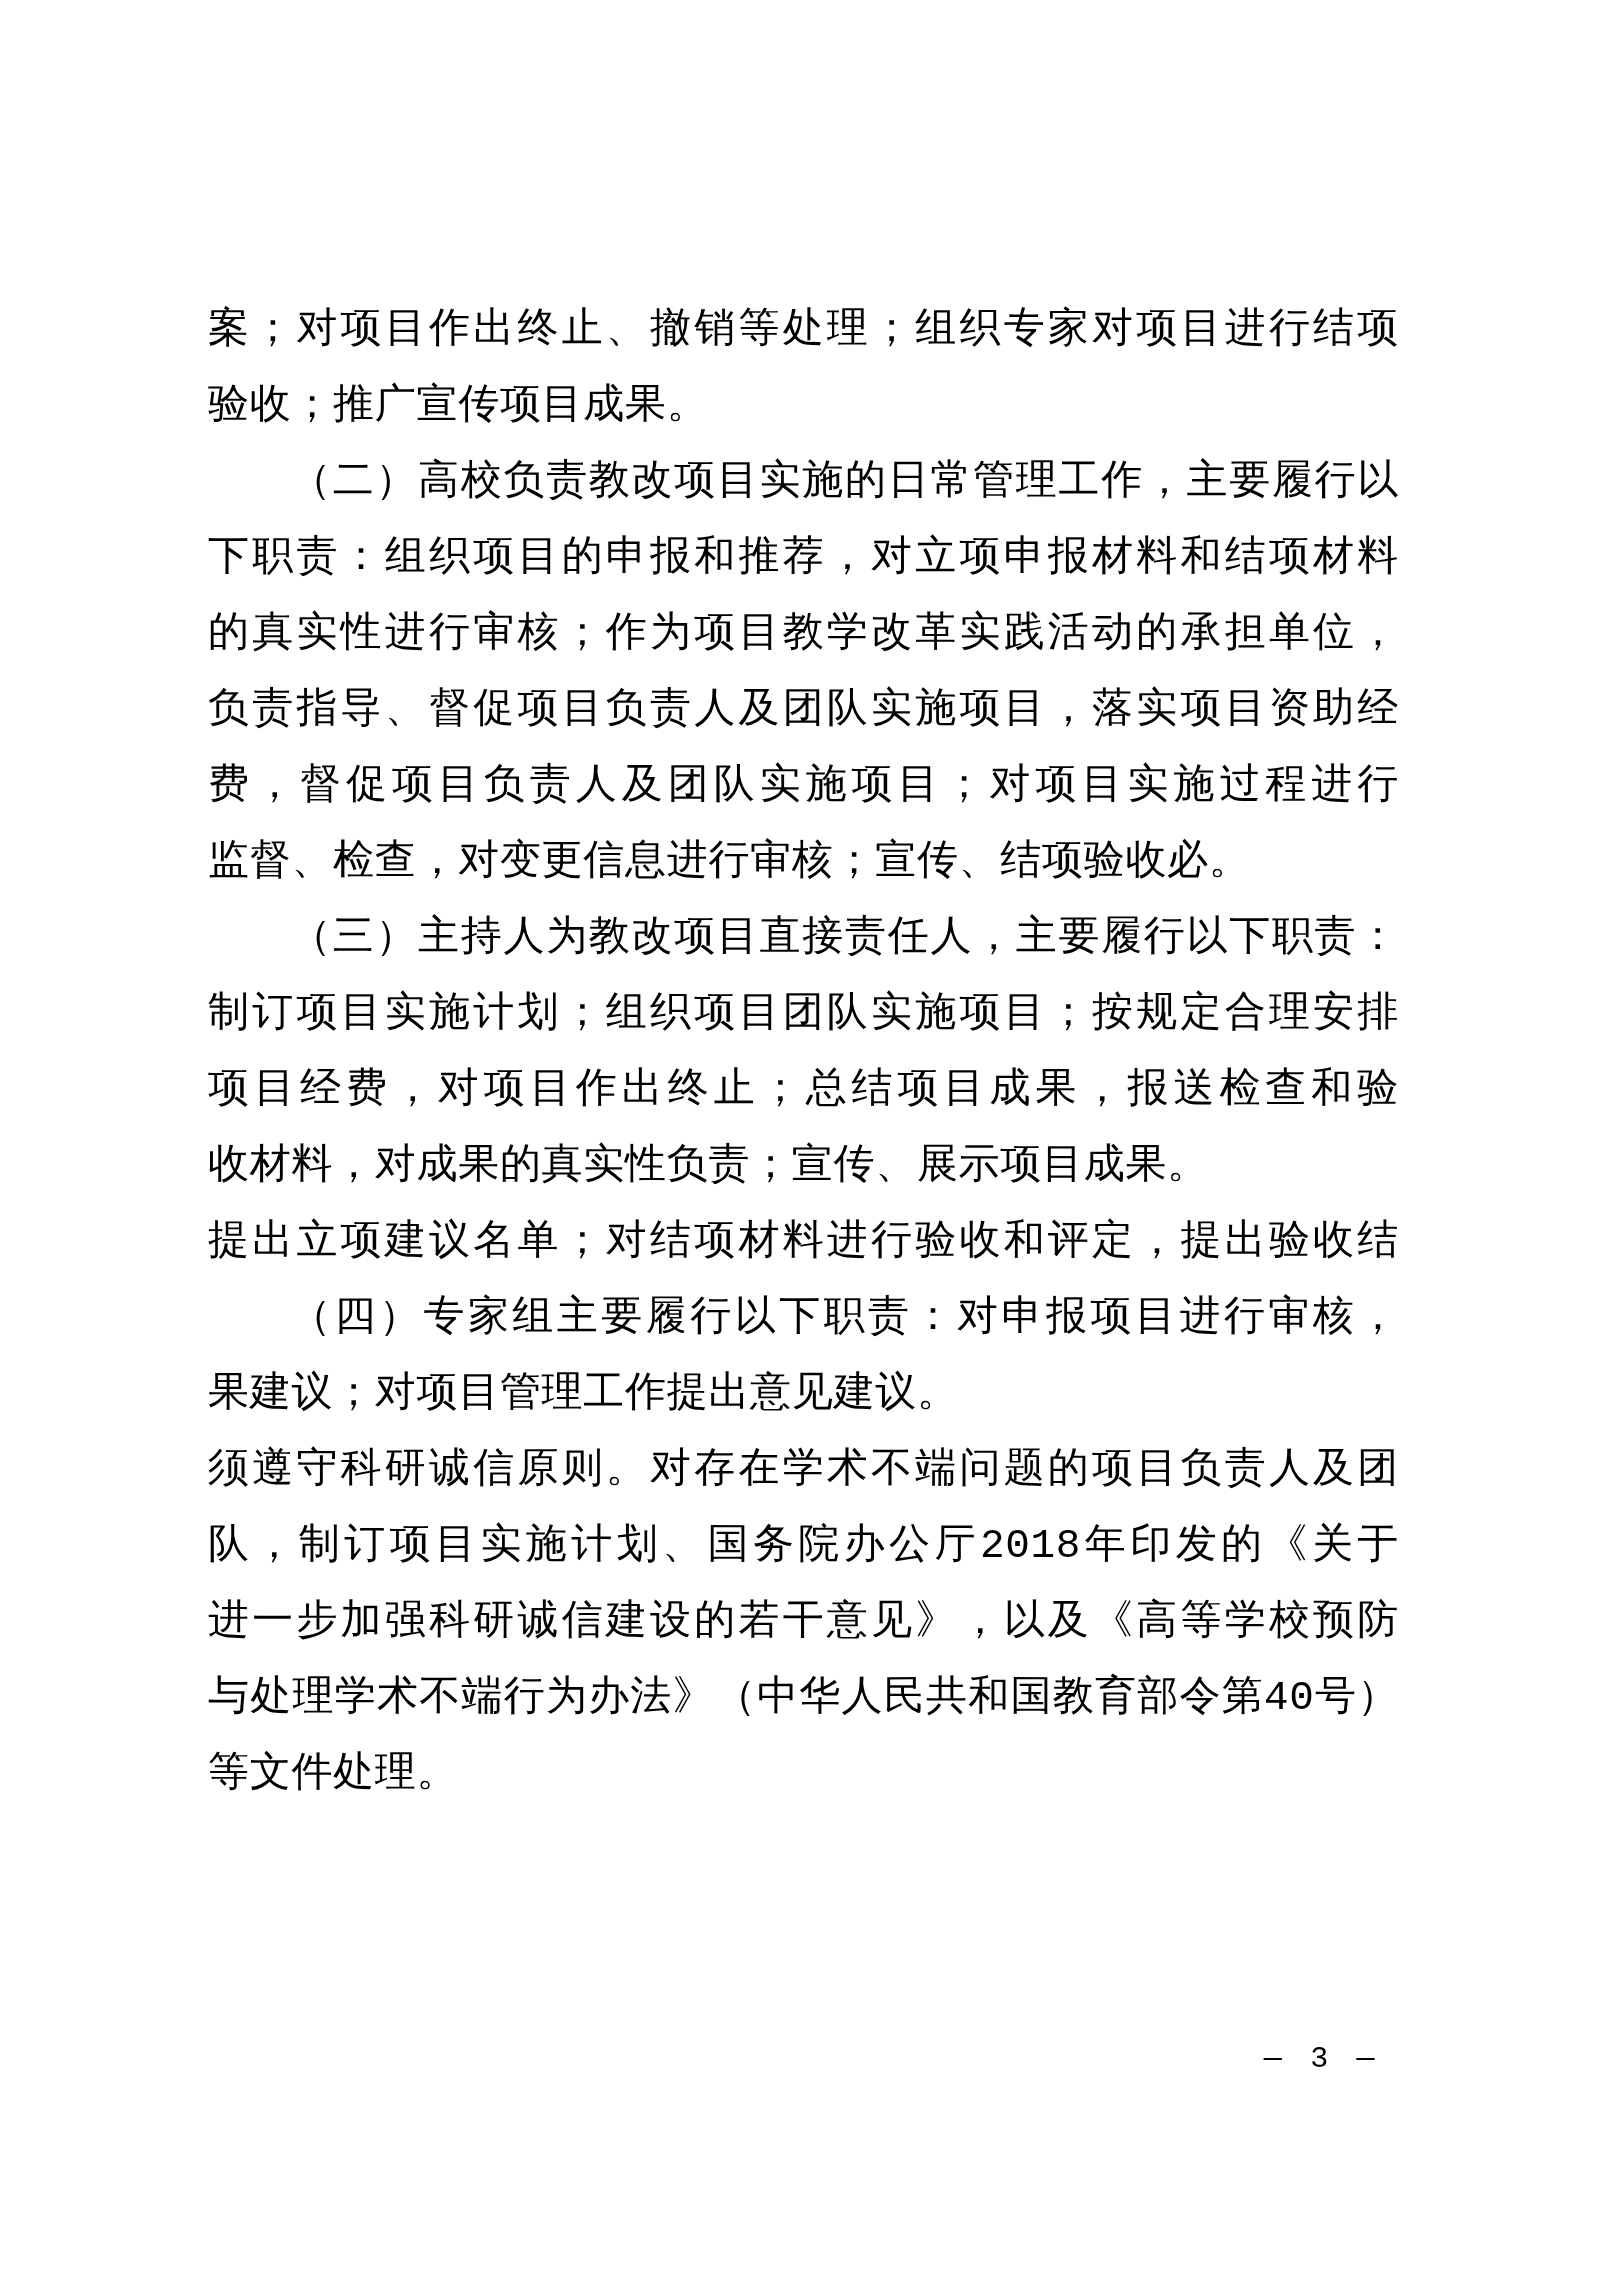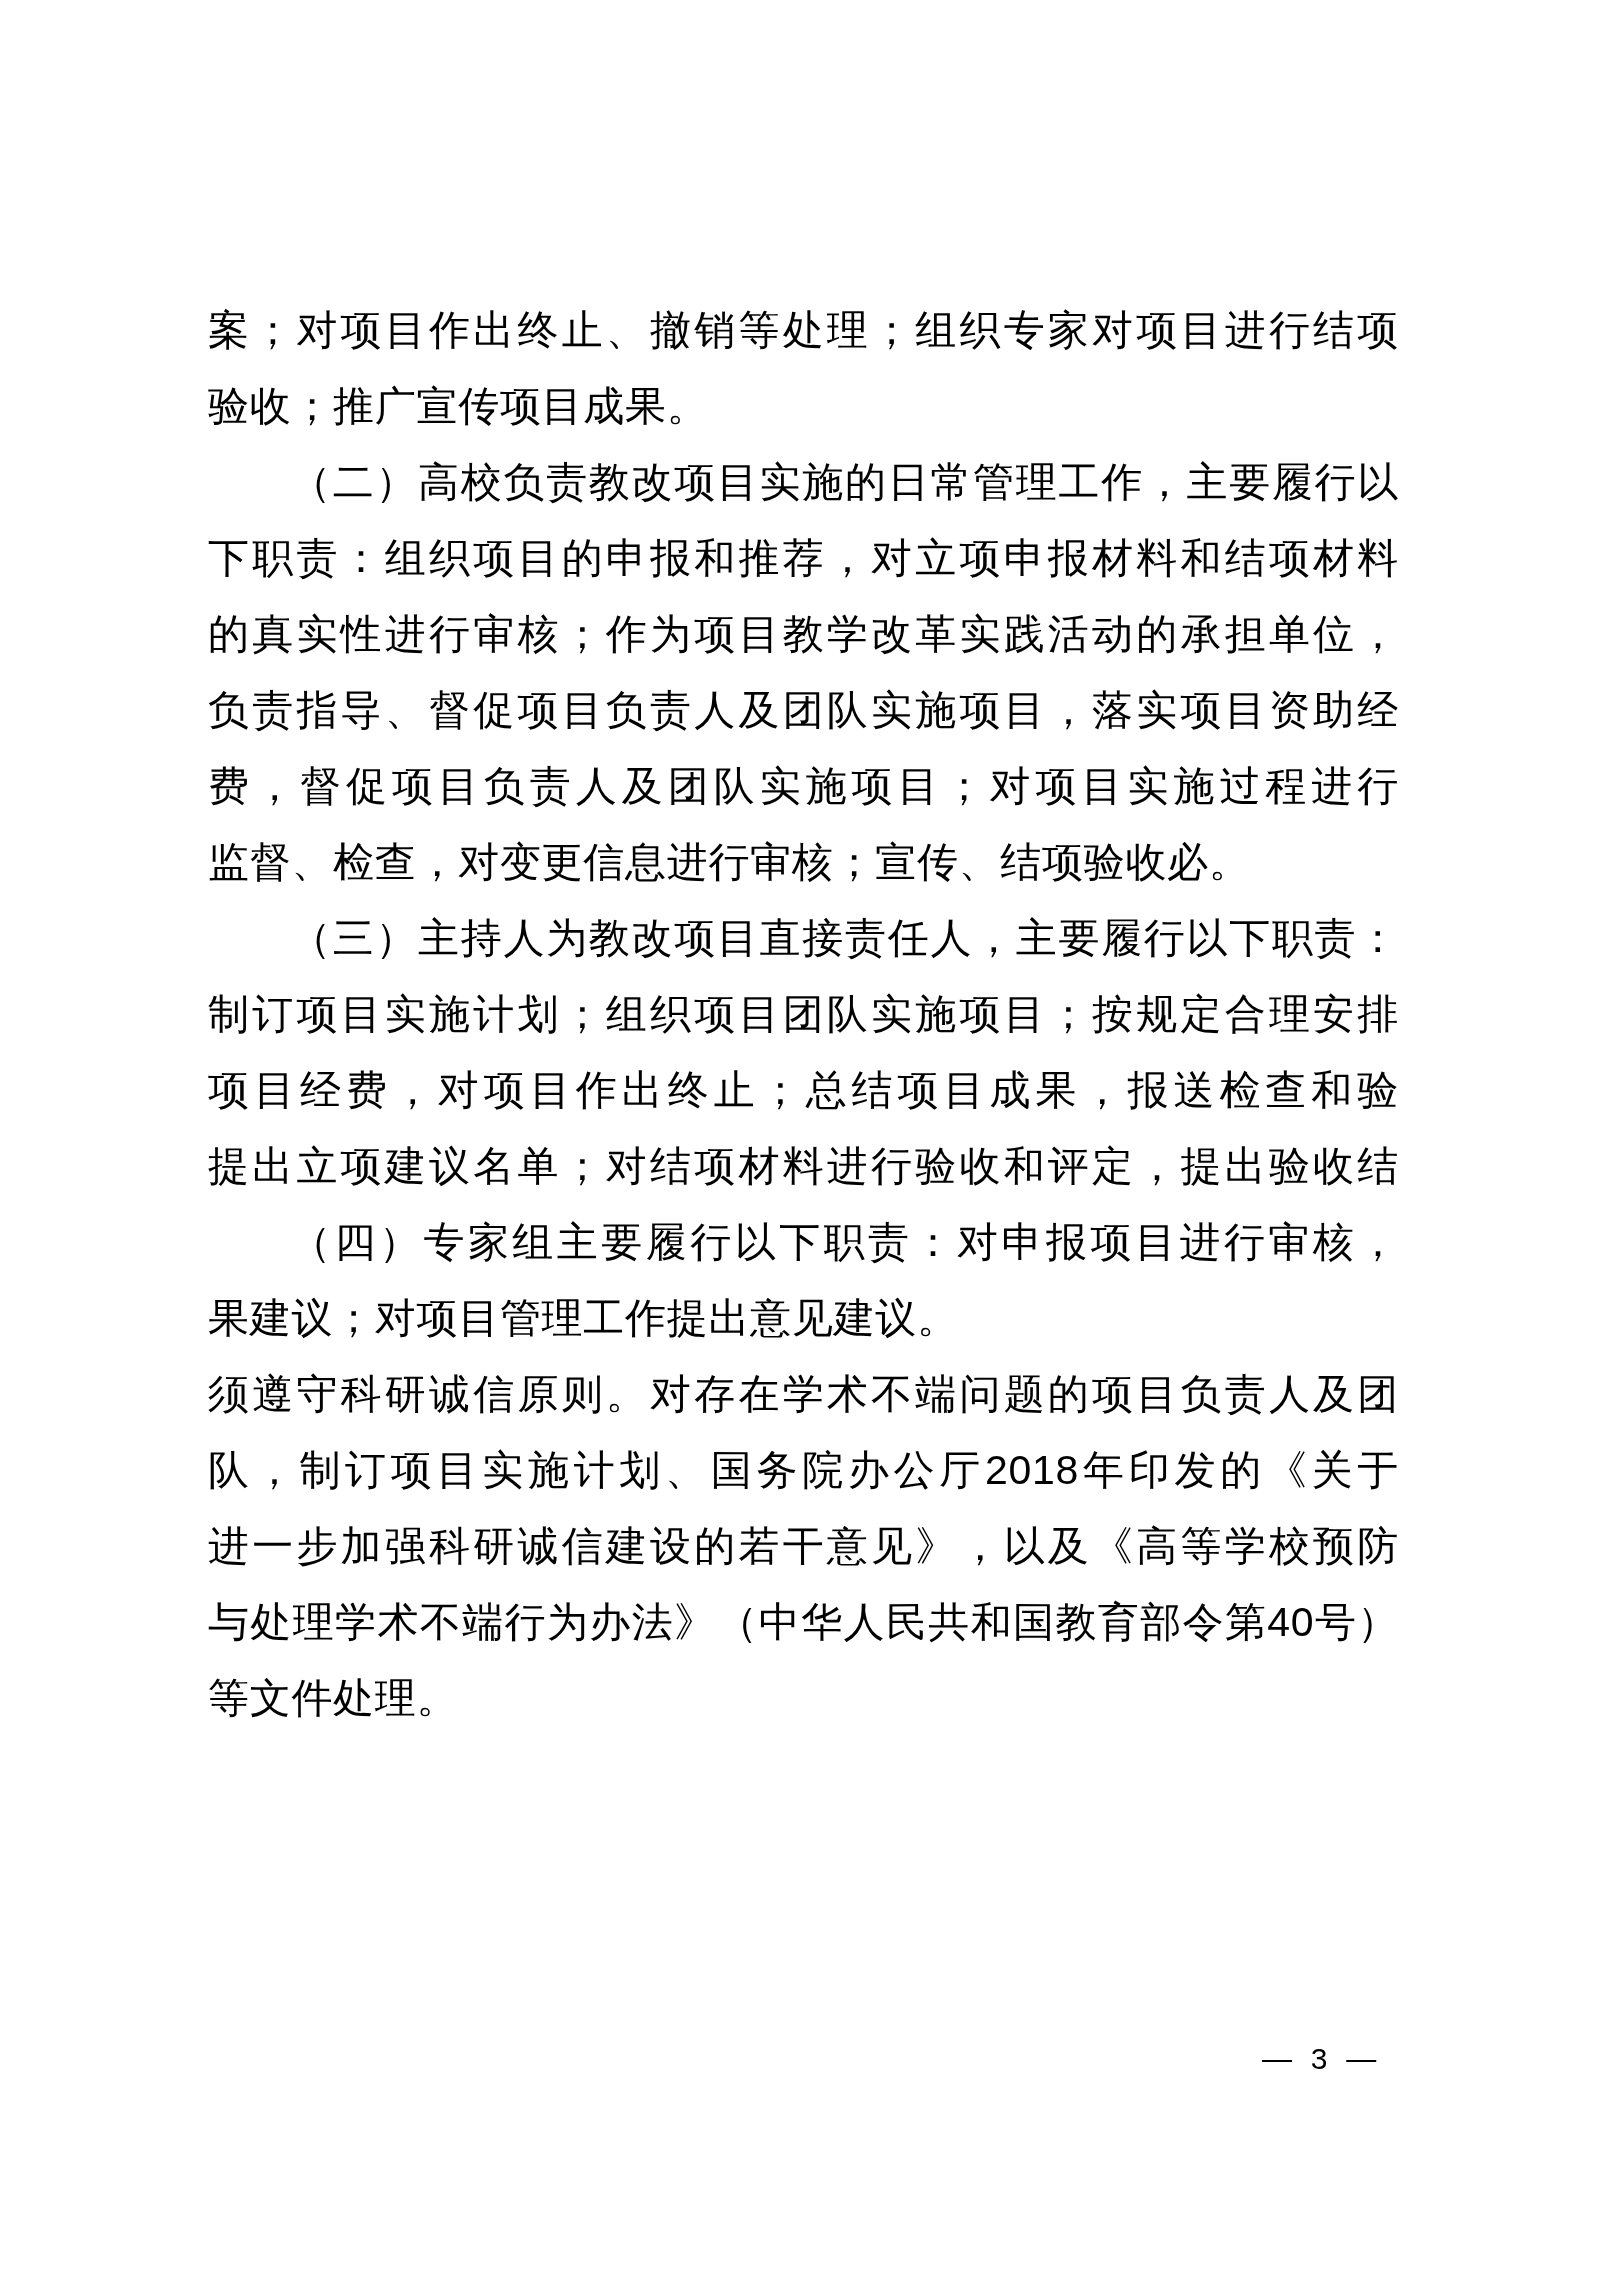--- a/index.html
+++ b/index.html
@@ -6,21 +6,21 @@
     margin: 0;
     padding: 0;
     background: #ffffff;
   }
   .page {
     position: relative;
     width: 1560px;
     height: 2295px;
     background: #ffffff;
     overflow: hidden;
-    font-family: Liberation Sans, sans-serif;
+    font-family: Liberation Mono, monospace;
     color: #000000;
     padding-left: 8px;
   }
   .doc-body {
     position: absolute;
     left: 208px;
     top: 292px;
     width: 1191px;
     font-size: 41px;
     line-height: 76px;
@@ -66,20 +66,21 @@
     <div class="line para-end"><span>验收；推广宣传项目成果。</span></div>
     <div class="line indent"><span>（二）高校负责教改项目实施的日常管理工作，主要履行以</span></div>
     <div class="line"><span>下职责：组织项目的申报和推荐，对立项申报材料和结项材料</span></div>
     <div class="line"><span>的真实性进行审核；作为项目教学改革实践活动的承担单位，</span></div>
     <div class="line"><span>负责指导、督促项目负责人及团队实施项目，落实项目资助经</span></div>
     <div class="line"><span>费，督促项目负责人及团队实施项目；对项目实施过程进行</span></div>
     <div class="line para-end"><span>监督、检查，对变更信息进行审核；宣传、结项验收必。</span></div>
     <div class="line indent"><span>（三）主持人为教改项目直接责任人，主要履行以下职责：</span></div>
     <div class="line"><span>制订项目实施计划；组织项目团队实施项目；按规定合理安排</span></div>
     <div class="line"><span>项目经费，对项目作出终止；总结项目成果，报送检查和验</span></div>
+    <div class="line para-end"><span>收材料，对成果的真实性负责；宣传、展示项目成果。</span></div>
     <div class="line"><span>提出立项建议名单；对结项材料进行验收和评定，提出验收结</span></div>
     <div class="line indent"><span>（四）专家组主要履行以下职责：对申报项目进行审核，</span></div>
     <div class="line para-end"><span>果建议；对项目管理工作提出意见建议。</span></div>
     <div class="line"><span>须遵守科研诚信原则。对存在学术不端问题的项目负责人及团</span></div>
     <div class="line"><span>队，制订项目实施计划、国务院办公厅2018年印发的《关于</span></div>
     <div class="line"><span>进一步加强科研诚信建设的若干意见》，以及《高等学校预防</span></div>
     <div class="line"><span>与处理学术不端行为办法》（中华人民共和国教育部令第40号）</span></div>
     <div class="line para-end"><span>等文件处理。</span></div>
   </div>
 

